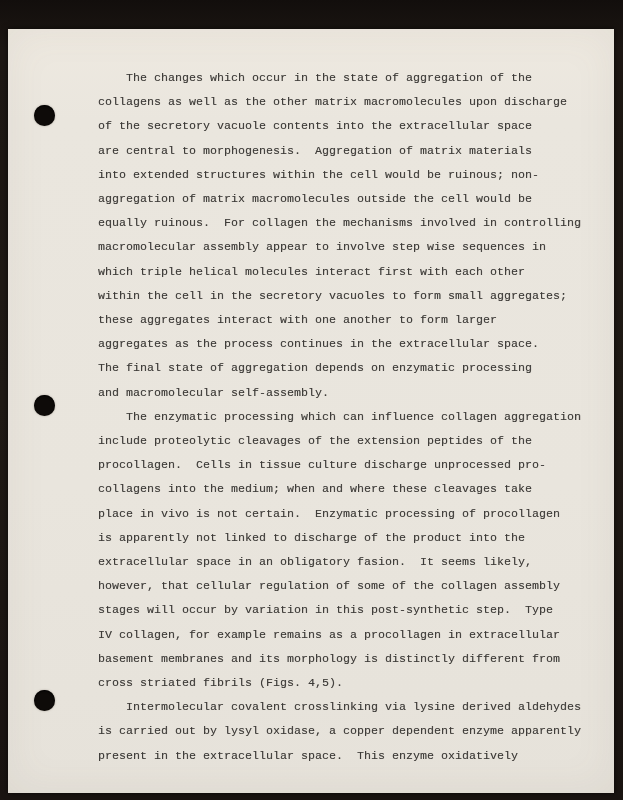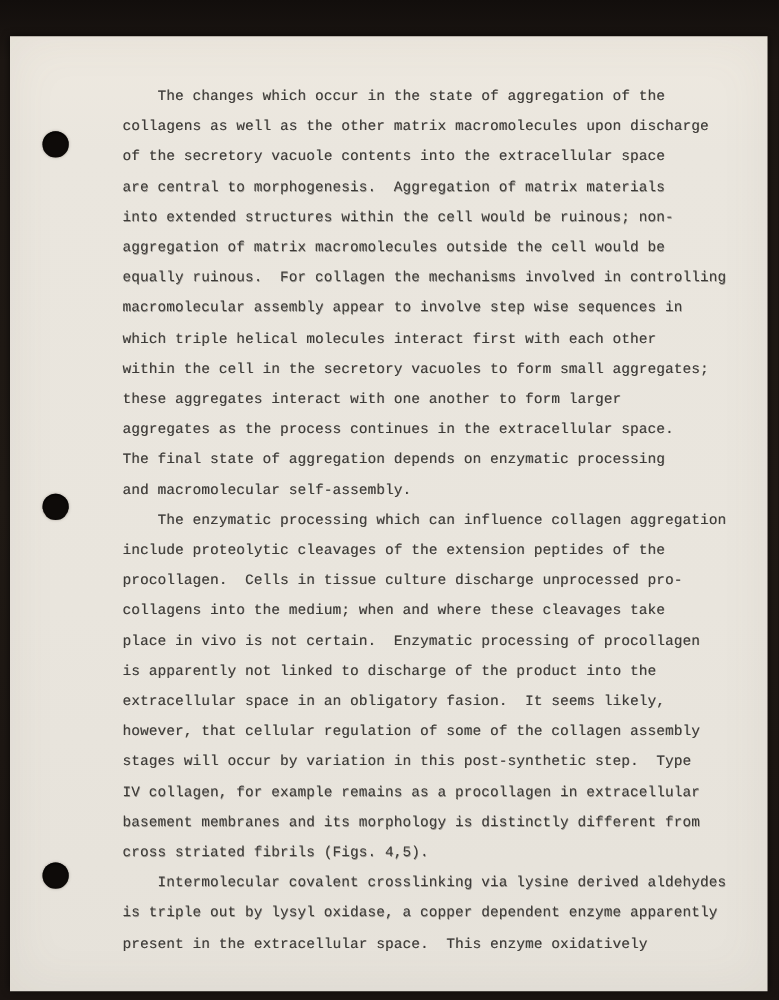--- a/index.html
+++ b/index.html
@@ -89,17 +89,17 @@
 collagens into the medium; when and where these cleavages take
 place in vivo is not certain.  Enzymatic processing of procollagen
 is apparently not linked to discharge of the product into the
 extracellular space in an obligatory fasion.  It seems likely,
 however, that cellular regulation of some of the collagen assembly
 stages will occur by variation in this post-synthetic step.  Type
 IV collagen, for example remains as a procollagen in extracellular
 basement membranes and its morphology is distinctly different from
 cross striated fibrils (Figs. 4,5).</p>
       <p>    Intermolecular covalent crosslinking via lysine derived aldehydes
-is triple out by lysyl oxidase, a copper dependent enzyme apparently
+is carried out by lysyl oxidase, a copper dependent enzyme apparently
 present in the extracellular space.  This enzyme oxidatively</p>
     </div>
   </div>
 </div>
 
 </body></html>

